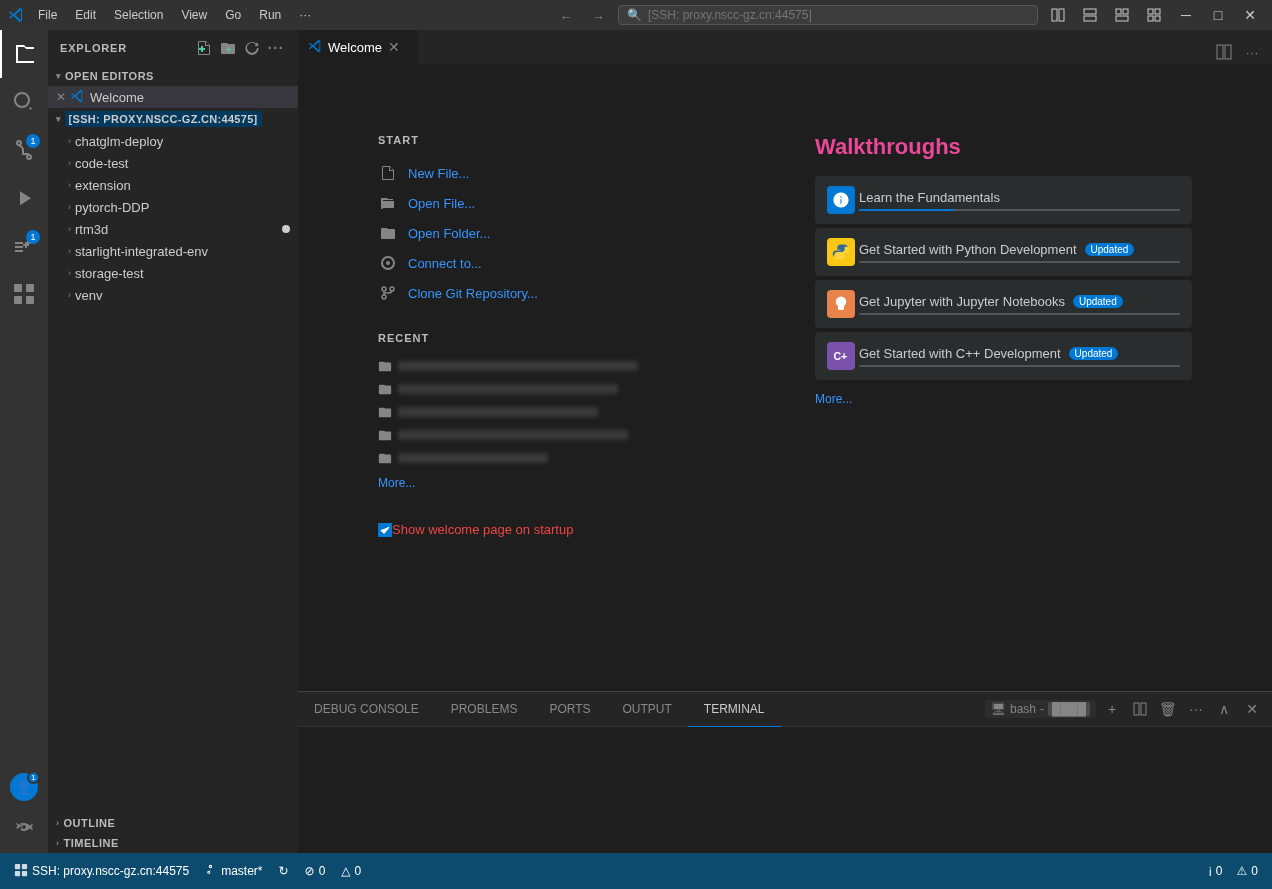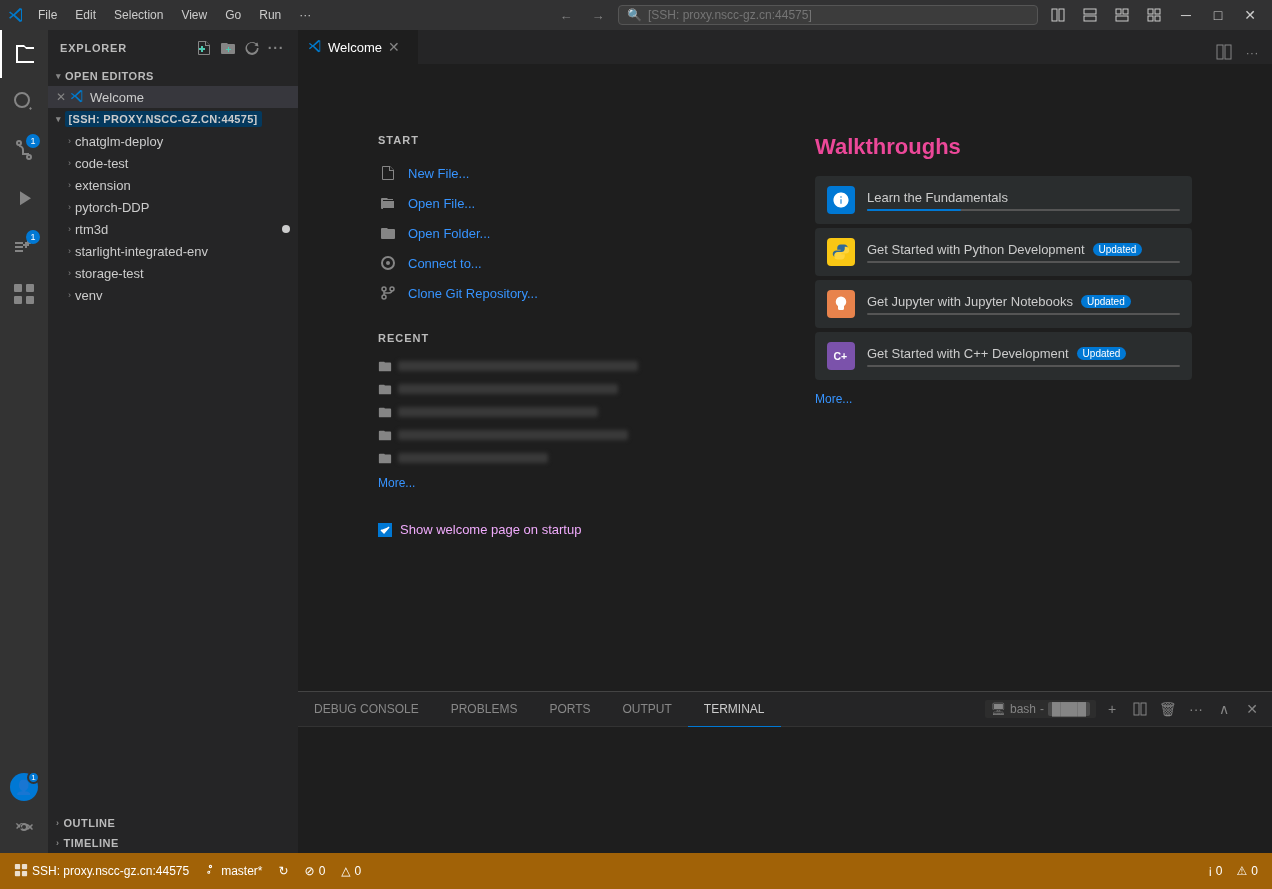--- a/index.html
+++ b/index.html
@@ -384,21 +384,21 @@
     
     .walkthroughs-title {
       font-size: 22px;
       font-weight: 700;
       color: #ec4899;
       margin-bottom: 16px;
     }
     .walkthrough-item {
       display: flex;
       align-items: center;
-      gap: 12px;
+      gap: 4px;
       padding: 10px 12px;
       cursor: pointer;
       border-radius: 4px;
       margin-bottom: 4px;
       background: #2a2d2e;
     }
     .walkthrough-icon {
       width: 28px;
       height: 28px;
       display: flex;
@@ -438,23 +438,23 @@
     }
     .walkthrough-progress-bar {
       height: 2px;
       background: #0078d4;
       border-radius: 1px;
     }
 
     .show-startup {
       display: flex;
       align-items: center;
-      gap: 8px;
+      gap: 0;
       margin-top: 32px;
-      color: #f0abfc;
+      color: #ef4444;
       font-size: 13px;
     }
     .checkbox {
       width: 14px;
       height: 14px;
       border: 1px solid #666;
       background: transparent;
       display: flex;
       align-items: center;
       justify-content: center;
@@ -518,21 +518,21 @@
       color: #cccccc;
       overflow-y: auto;
     }
     .terminal-prompt { color: #4ec9b0; }
     .terminal-host { color: #9cdcfe; }
     .terminal-dollar { color: #cccccc; }
 
     
     .status-bar {
       height: 22px;
-      background: #a16207;
+      background: #0c4a6e;
       display: flex;
       align-items: center;
       font-size: 12px;
       color: white;
       flex-shrink: 0;
       padding: 18px 8px;
       gap: 4px;
     }
     .status-item {
       display: flex;

